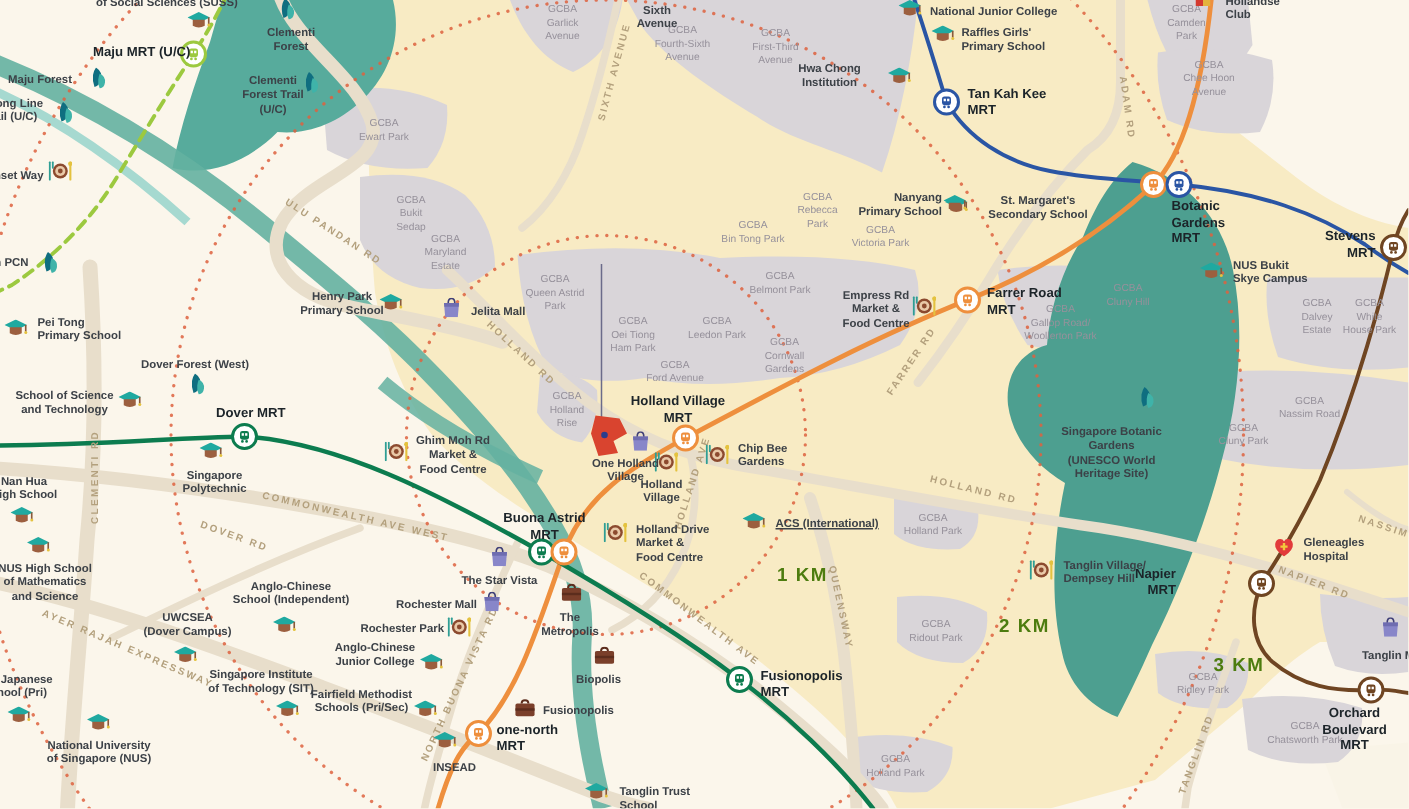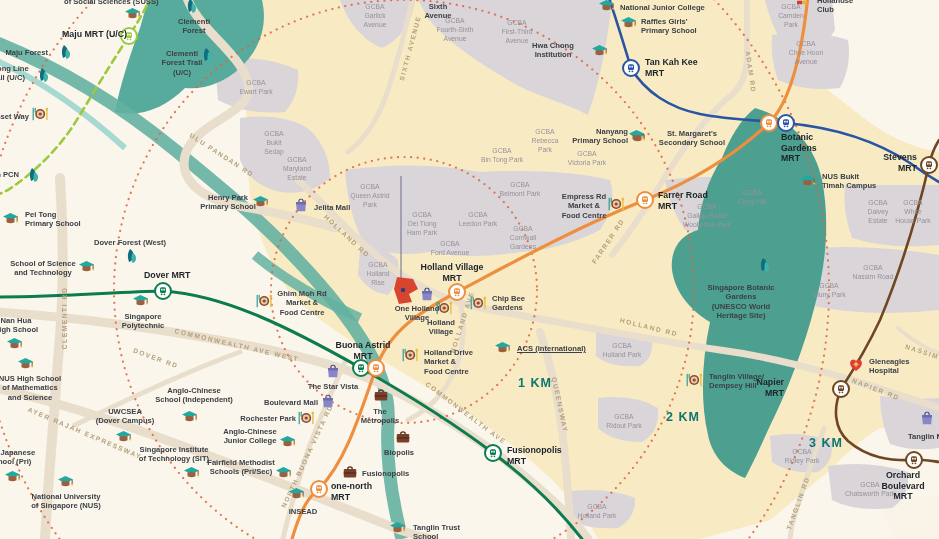--- a/index.html
+++ b/index.html
@@ -7,21 +7,21 @@
        font-family:"Liberation Sans",sans-serif;}
   #terrain{position:absolute;left:0;top:0;}
   
   .lb{position:absolute;font:600 7.6px/1.22 "Liberation Sans",sans-serif;color:#3c4147;white-space:pre;z-index:30;}
   .lb.c{transform:translateX(-50%);text-align:center;}
   .lb.r{transform:translateX(-100%);text-align:right;}
   .mrtlb{font:700 8.8px/1.2 "Liberation Sans",sans-serif;color:#1c2429;}
   .estate{font:500 6.8px/1.3 "Liberation Sans",sans-serif;color:#96919b;z-index:20;}
   .road{position:absolute;font:700 6.6px "Liberation Sans",sans-serif;color:#b3a07d;
         letter-spacing:1.6px;white-space:nowrap;z-index:18;}
-  .km{font:700 12.5px/1 "Liberation Sans",sans-serif;color:#0f766e;letter-spacing:1px;}
+  .km{font:700 12.5px/1 "Liberation Sans",sans-serif;color:#4d7c0f;letter-spacing:1px;}
   .district{font:700 14px/1 "Liberation Sans",sans-serif;color:#252b35;letter-spacing:.8px;}
   .marker{position:absolute;transform:translate(-50%,-50%);z-index:25;line-height:0;}
   
   #logo{position:absolute;left:336px;top:74px;z-index:40;color:#2f2a6c;}
   #logo .name{font-family:"Liberation Serif",serif;font-size:62px;line-height:1;letter-spacing:-2px;}
   #logo .at{font:700 9.5px "Liberation Sans",sans-serif;letter-spacing:3px;margin:8px 0 3px 44px;}
   #logo .holland{font:700 11.5px "Liberation Sans",sans-serif;letter-spacing:2.8px;margin-left:44px;}
 </style>
 </head>
 <body>
@@ -303,21 +303,21 @@
 Primary School</div>
     <div class="marker" style="left: 637px; top: 136px;"><svg width="16" height="12" viewBox="0 0 16 12">
         <use href="#i-school"></use>
       </svg></div>
     <div class="lb c" style="left: 692px; top: 129px;">St. Margaret's
 Secondary School</div>
     <div class="marker" style="left: 808px; top: 181px;"><svg width="16" height="12" viewBox="0 0 16 12">
         <use href="#i-school"></use>
       </svg></div>
     <div class="lb l" style="left: 822px; top: 172px;">NUS Bukit
-Timah Campus</div>
+Skye Campus</div>
     <div class="marker" style="left: 261px; top: 202px;"><svg width="16" height="12" viewBox="0 0 16 12">
         <use href="#i-school"></use>
       </svg></div>
     <div class="lb c" style="left: 228px; top: 193px;">Henry Park
 Primary School</div>
     <div class="marker" style="left: 11px; top: 219px;"><svg width="16" height="12" viewBox="0 0 16 12">
         <use href="#i-school"></use>
       </svg></div>
     <div class="lb l" style="left: 25px; top: 210px;">Pei Tong
 Primary School</div>
@@ -440,21 +440,21 @@
       </svg></div>
     <div class="lb c" style="left: 417px; top: 304px;">One Holland
 Village</div>
     <div class="marker" style="left: 333px; top: 371px;"><svg width="12" height="13" viewBox="0 0 12 13">
         <use href="#i-mall"></use>
       </svg></div>
     <div class="lb c" style="left: 333px; top: 382px;">The Star Vista</div>
     <div class="marker" style="left: 328px; top: 401px;"><svg width="12" height="13" viewBox="0 0 12 13">
         <use href="#i-mall"></use>
       </svg></div>
-    <div class="lb r" style="left: 318px; top: 398px;">Boulevard Mall</div>
+    <div class="lb r" style="left: 318px; top: 398px;">Rochester Mall</div>
     <div class="marker" style="left: 927px; top: 418px;"><svg width="12" height="13" viewBox="0 0 12 13">
         <use href="#i-mall"></use>
       </svg></div>
     <div class="lb l" style="left: 908px; top: 432px;">Tanglin Mall</div>
     <div class="marker" style="left: 381px; top: 395px;"><svg width="13" height="12" viewBox="0 0 13 12">
         <use href="#i-biz"></use>
       </svg></div>
     <div class="lb c" style="left: 380px; top: 407px;">The
 Metropolis</div>
     <div class="marker" style="left: 403px; top: 437px;"><svg width="13" height="12" viewBox="0 0 13 12">

